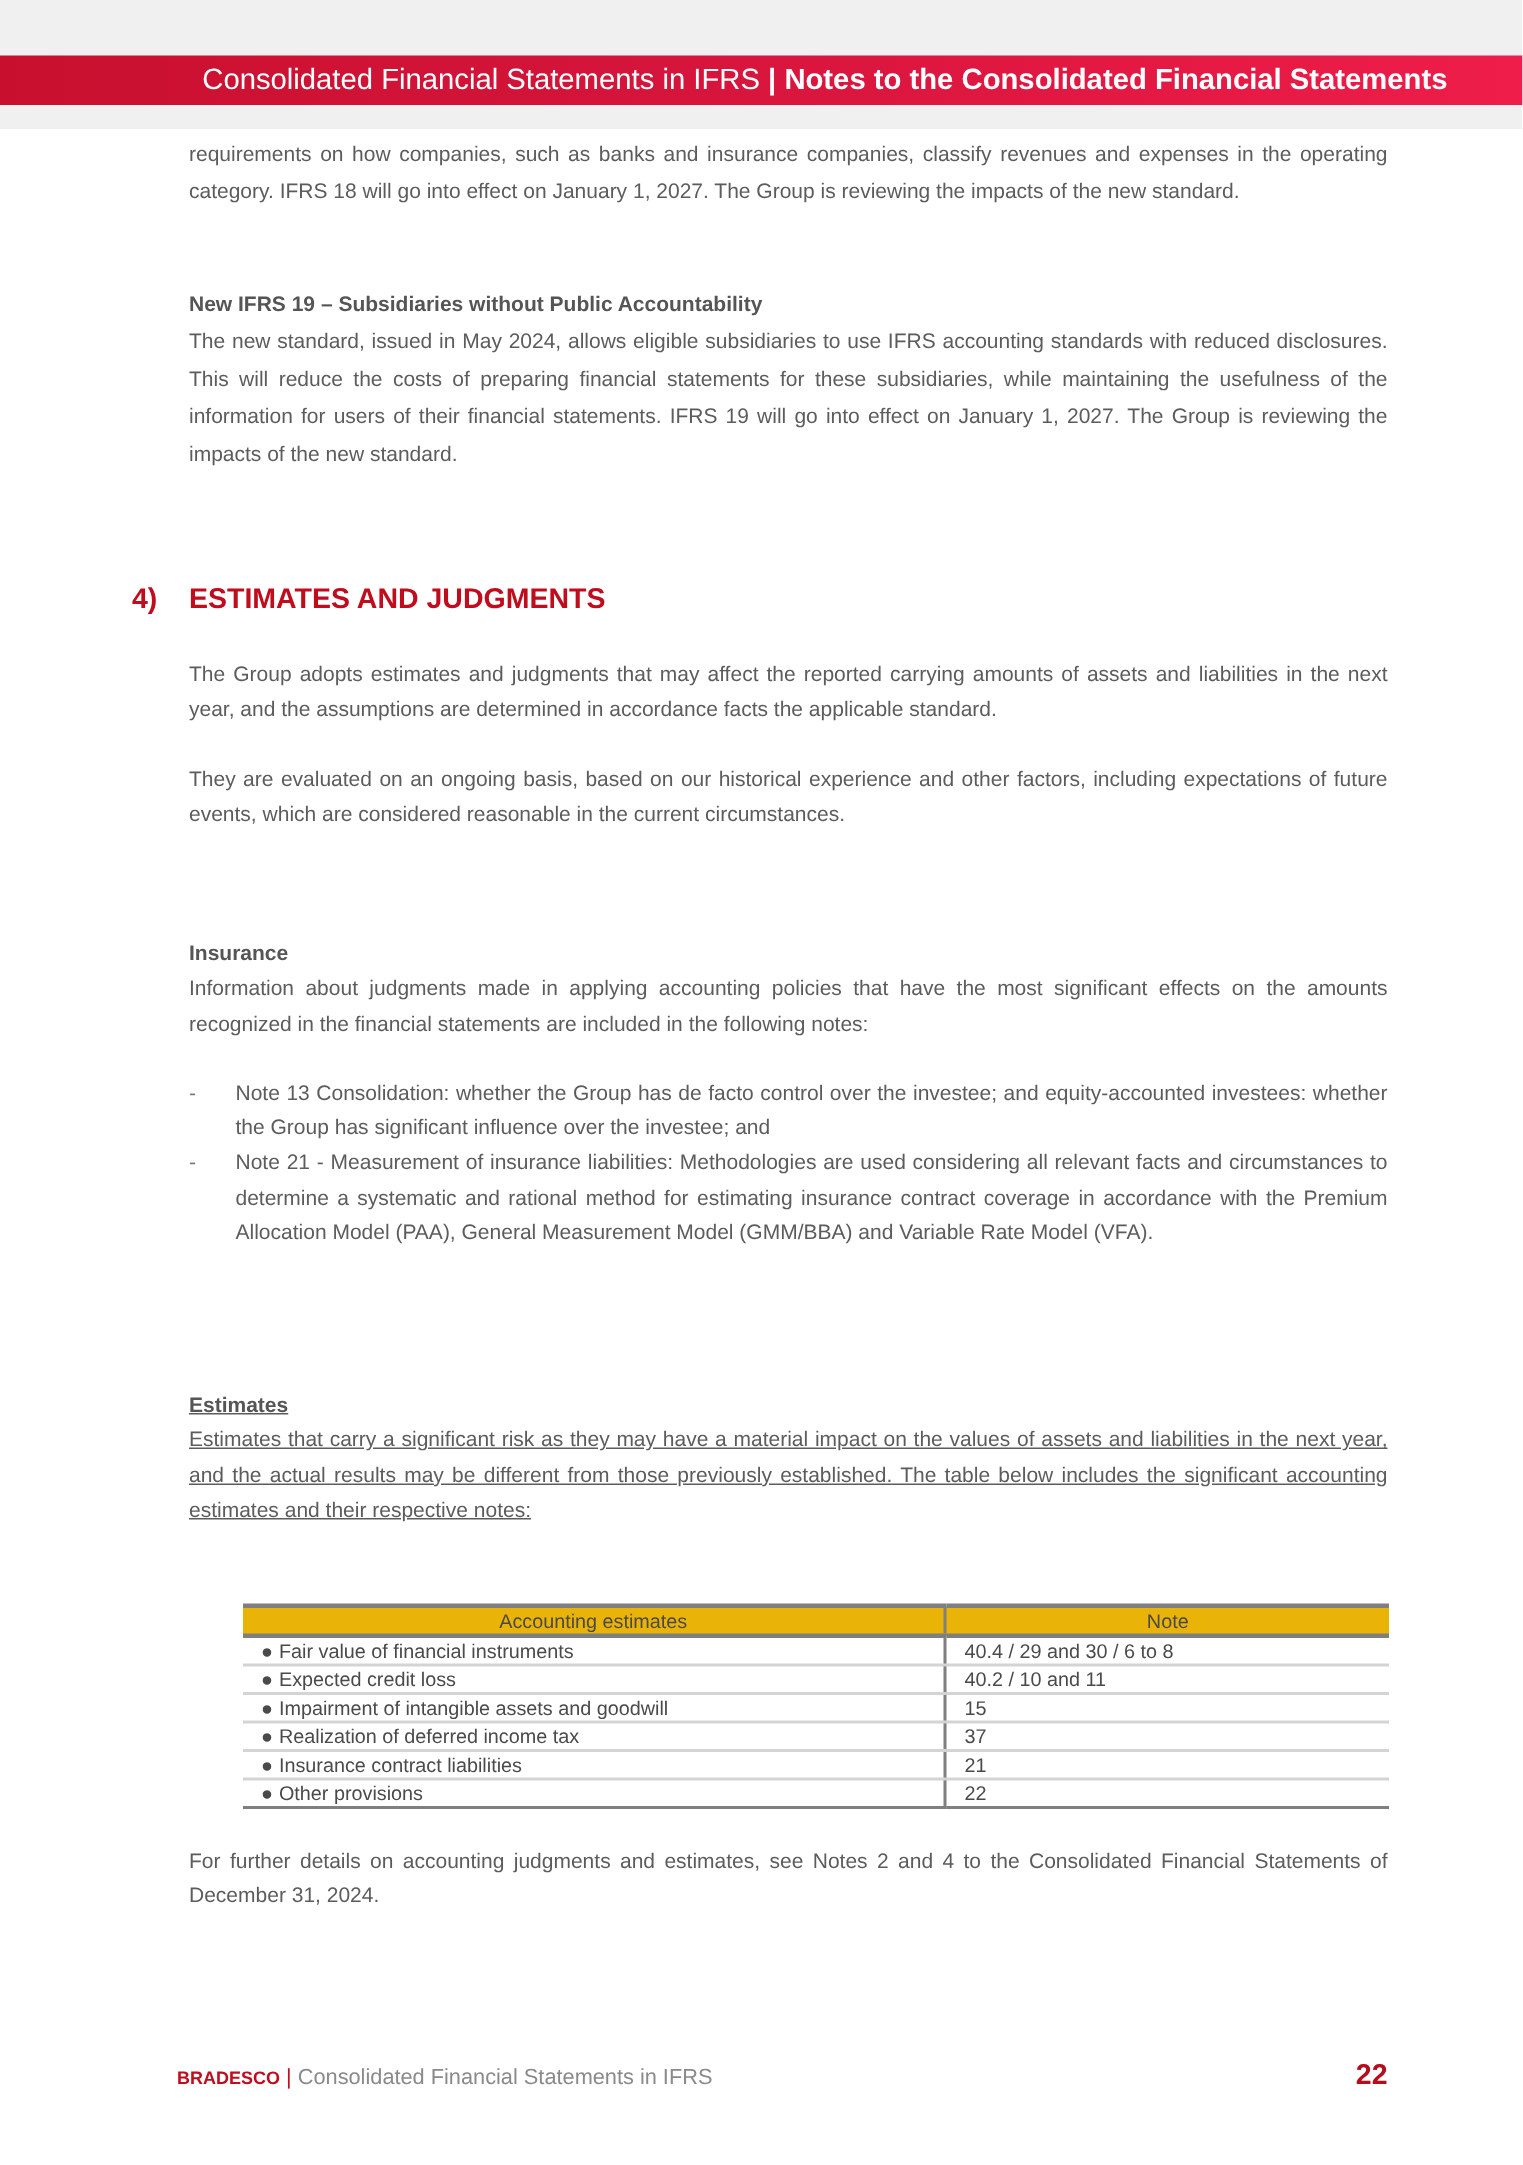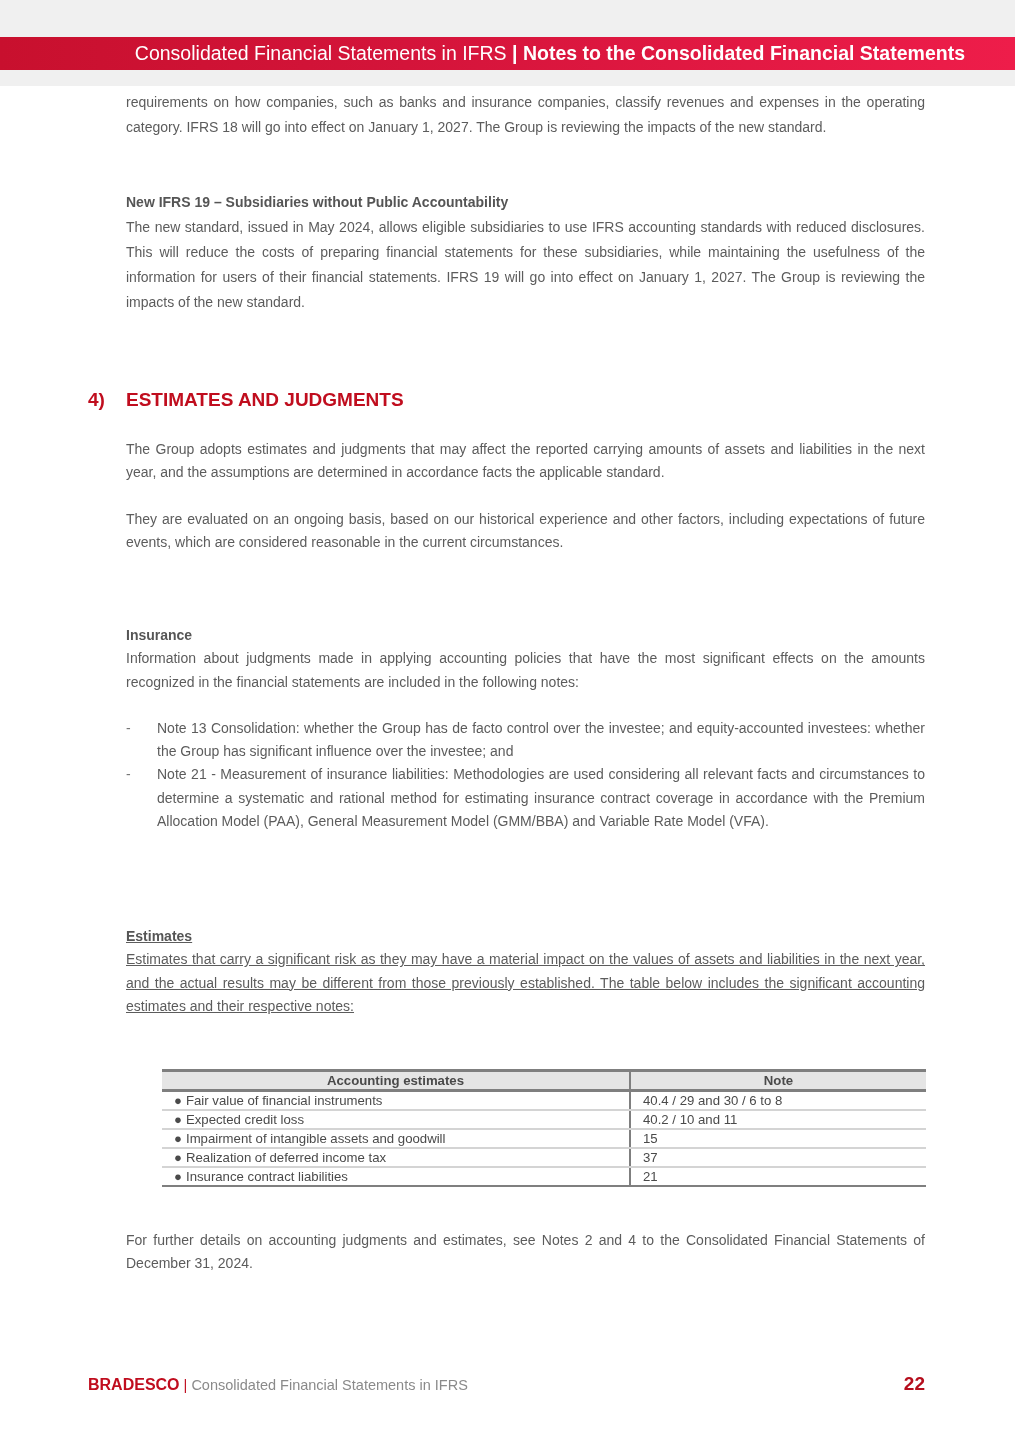--- a/index.html
+++ b/index.html
@@ -43,37 +43,37 @@
       line-height: 23.2px;
     }
     .bullets li .dash {
       position: absolute; left: 0; top: 0; color: #777;
     }
     .est-table {
       position: absolute; left: 162px; top: 1069px; width: 764px;
       border-collapse: collapse; font-size: 13.2px; color: #4a4a4a;
     }
     .est-table th {
-      background: #e5e5e5; font-weight: bold; color: #4a4a4a;
+      background: #eab308; font-weight: normal; color: #4a4a4a;
       border-top: 3px solid #7f7f7f; border-bottom: 3px solid #7f7f7f;
       height: 17px; padding: 0; text-align: center;
     }
     .est-table td {
       height: 17px; padding: 0 0 0 12px; border-bottom: 2px solid #d4d4d4;
     }
     .est-table tr:last-child td { border-bottom: 2px solid #7f7f7f; }
     .est-table .col1 { width: 455px; border-right: 2px solid #7f7f7f; }
     .est-table th.col1 { border-right: 2px solid #7f7f7f; }
     .est-table td.col2 { padding-left: 12px; }
     .bullet-dot { margin-right: 4px; }
     .footer {
       position: absolute; left: 88px; top: 1373px; width: 837px;
       display: flex; justify-content: space-between; align-items: baseline;
     }
-    .footer .brand { font-weight: bold; color: #c00d1e; font-size: 16px; }
+    .footer .brand { font-weight: bold; color: #c00d1e; font-size: 12px; margin-left: 30px; }
     .footer .sep { color: #c00d1e; font-size: 14.5px; }
     .footer .doc { color: #8a8a8a; font-size: 14.5px; }
     .footer .page { font-weight: bold; color: #b50d1c; font-size: 19px; }
   </style>
 </head>
 <body>
 
 <div class="top-band"></div>
 
 <div class="header-bar">
@@ -142,20 +142,24 @@
       <td class="col2">15</td>
     </tr>
     <tr>
       <td class="col1"><span class="bullet-dot">●</span><span>Realization of deferred income tax</span></td>
       <td class="col2">37</td>
     </tr>
     <tr>
       <td class="col1"><span class="bullet-dot">●</span><span>Insurance contract liabilities</span></td>
       <td class="col2">21</td>
     </tr>
+    <tr>
+      <td class="col1"><span class="bullet-dot">●</span><span>Other provisions</span></td>
+      <td class="col2">22</td>
+    </tr>
   </tbody>
 </table>
 
 <div class="content" style="top:1229px; line-height:23.3px;">
   <p>For further details on accounting judgments and estimates, see Notes 2 and 4 to the Consolidated Financial Statements of December 31, 2024.</p>
 </div>
 
 <div class="footer">
   <div>
     <span class="brand">BRADESCO</span><span class="sep" style="white-space:pre"> | </span><span class="doc">Consolidated Financial Statements in IFRS</span>

